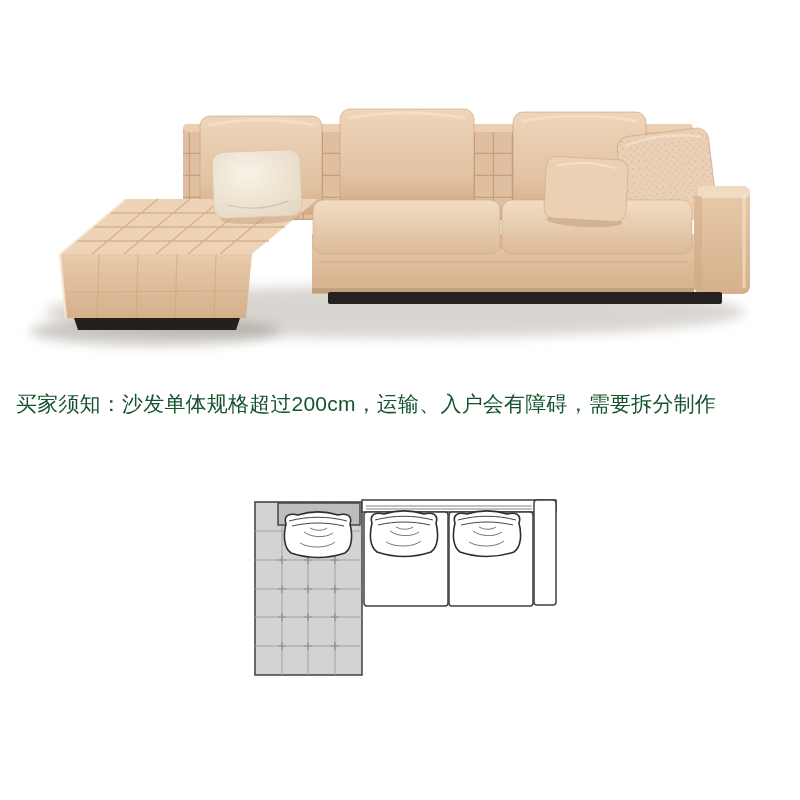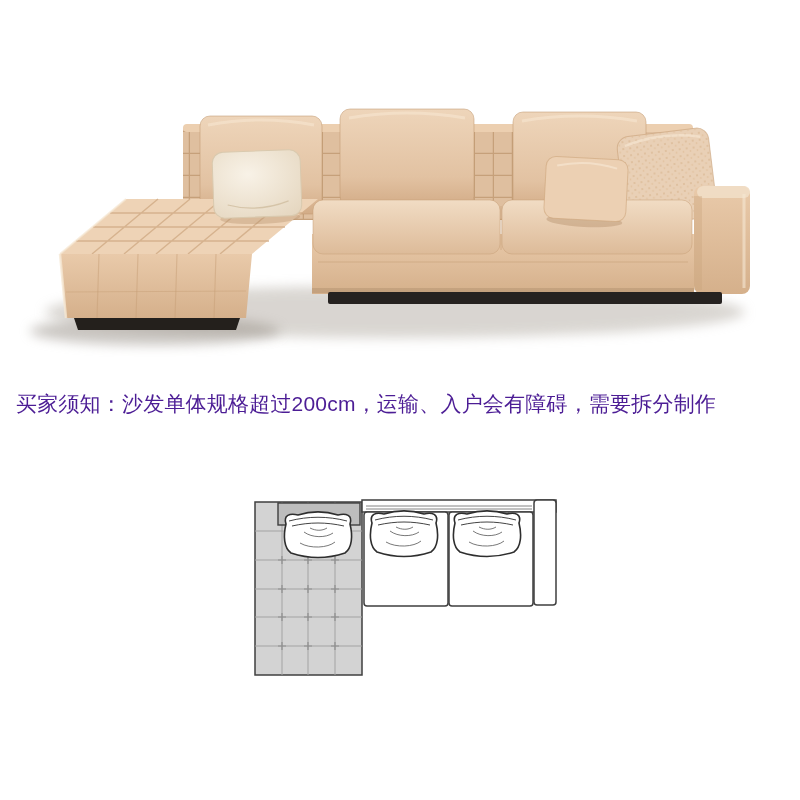--- a/index.html
+++ b/index.html
@@ -4,21 +4,21 @@
 <style>
   html,body{margin:0;padding:0;}
   body{
     width:800px;height:800px;position:relative;background:#ffffff;
     font-family:"Liberation Sans","DejaVu Sans",sans-serif;overflow:hidden;
   }
   .abs{position:absolute;}
   .photo-svg{position:absolute;left:0;top:0;width:800px;height:380px;}
   .notice{
     position:absolute;left:16px;top:391px;font-size:21px;line-height:26px;
-    color:#4c1d95;white-space:nowrap;letter-spacing:.2px;font-weight:500;
+    color:#14532d;white-space:nowrap;letter-spacing:.2px;font-weight:500;
   }
   .diagram{position:absolute;left:0;top:440px;width:800px;height:300px;}
   .topview-svg{position:absolute;left:250px;top:495px;width:315px;height:185px;}
 </style>
 </head>
 <body>
 
 <div class="abs" style="left:0;top:0;width:800px;height:800px;">
 
   <svg class="photo-svg" viewBox="0 0 800 380" xmlns="http://www.w3.org/2000/svg">

